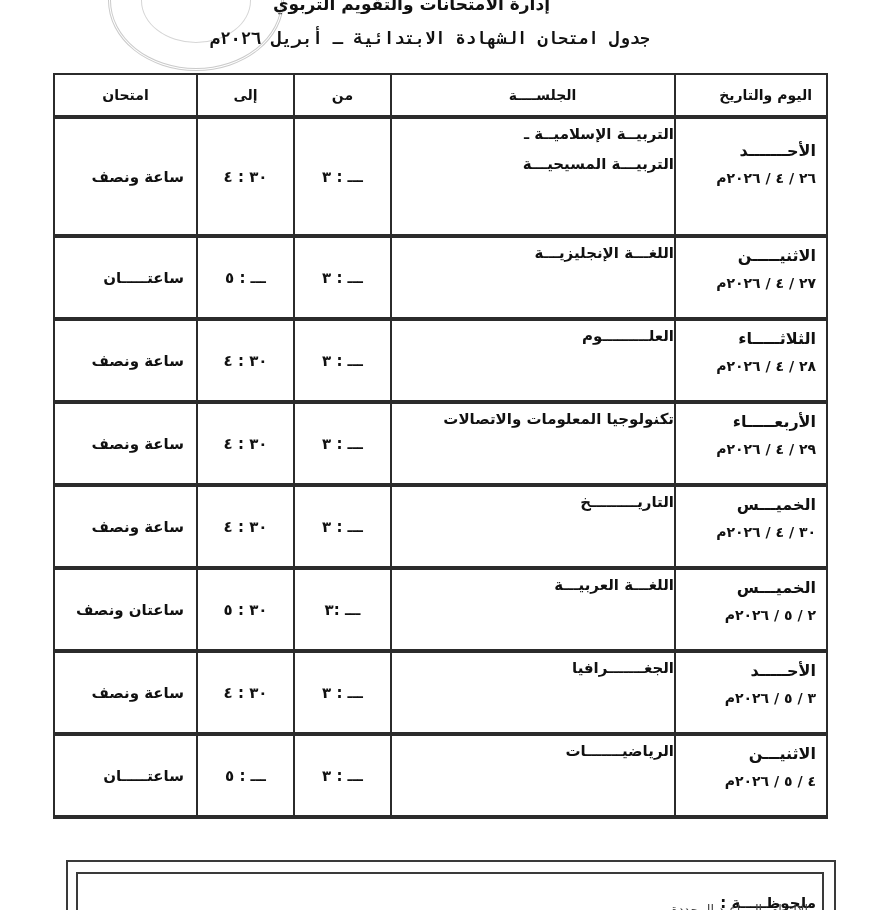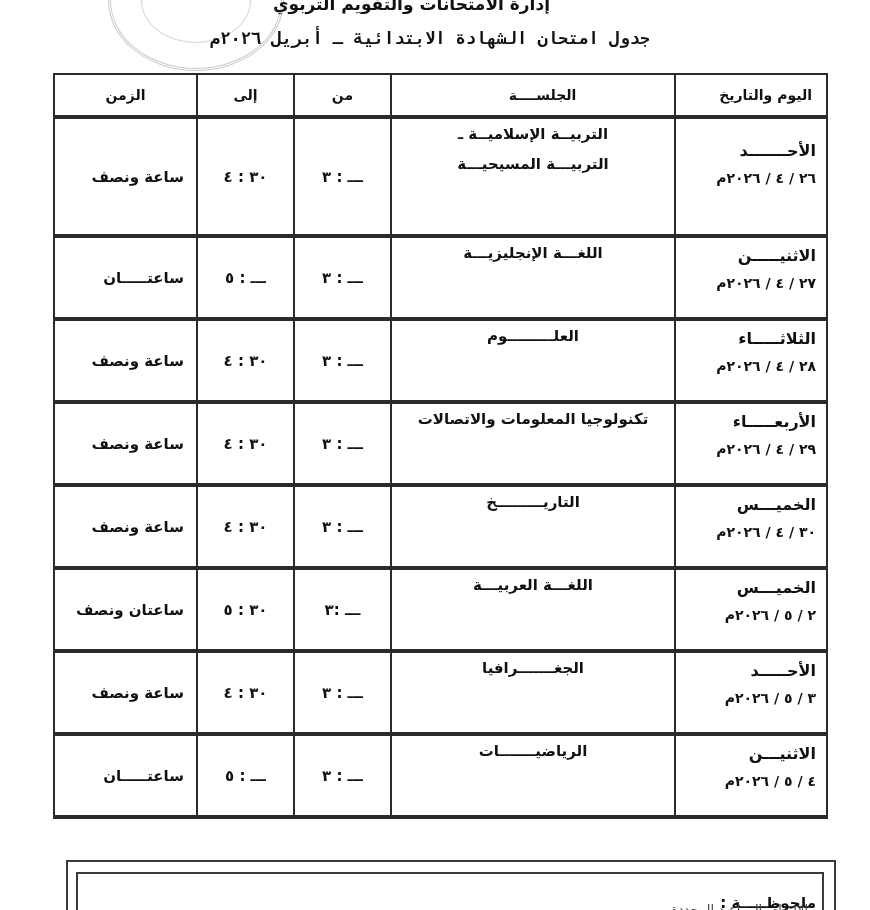--- a/index.html
+++ b/index.html
@@ -39,21 +39,21 @@
     }
     table.sched thead th.c-sub { text-align: center; padding-right: 0; padding-left: 19px; }
     table.sched thead th.c-from, table.sched thead th.c-to, table.sched thead th.c-dur { text-align: center; padding-right: 0; }
     table.sched tbody td { vertical-align: top; font-weight: bold; font-size: 15px; }
     table.sched tbody tr { height: 83px; }
     table.sched tbody tr.r0 { height: 119px; }
     table.sched tbody td { border-bottom: 4px solid #2b2b2b; }
     .day { text-align: right; padding: 8px 10px 0 0; font-size: 16px; }
     .date { text-align: right; padding: 10px 10px 0 0; font-size: 14px; }
     .r0 .day { padding-top: 22px; }
-    .subj { text-align: center; padding: 4px 14px 0 0; line-height: 30px; }
+    .subj { text-align: right; padding: 4px 14px 0 0; line-height: 30px; }
     .cellc { text-align: center; vertical-align: middle !important; font-size: 15px; }
     .dur { text-align: right; vertical-align: middle !important; padding-right: 12px !important; font-size: 15px; }
     .note-outer {
       position: absolute; left: 66px; top: 860px; width: 766px; height: 60px;
       border: 2px solid #3a3a3a;
     }
     .note-inner {
       position: absolute; left: 76px; top: 872px; width: 744px; height: 50px;
       border: 2px solid #3a3a3a; direction: rtl;
     }
@@ -74,21 +74,21 @@
       <col style="width:97px">
       <col style="width:97px">
       <col style="width:143px">
   </colgroup>
   <thead>
     <tr>
       <th class="c-day">اليوم والتاريخ</th>
       <th class="c-sub">الجلســــة</th>
       <th class="c-from">من</th>
       <th class="c-to">إلى</th>
-      <th class="c-dur">الزمن</th>
+      <th class="c-dur">امتحان</th>
     </tr>
   </thead>
   <tbody>
     <tr class="r0">
       <td>
         <div class="day">الأحـــــــد</div>
         <div class="date">٢٦ / ٤ / ٢٠٢٦م</div>
       </td>
       <td class="subj">
         <div>التربيــة الإسلاميــة ـ</div>

